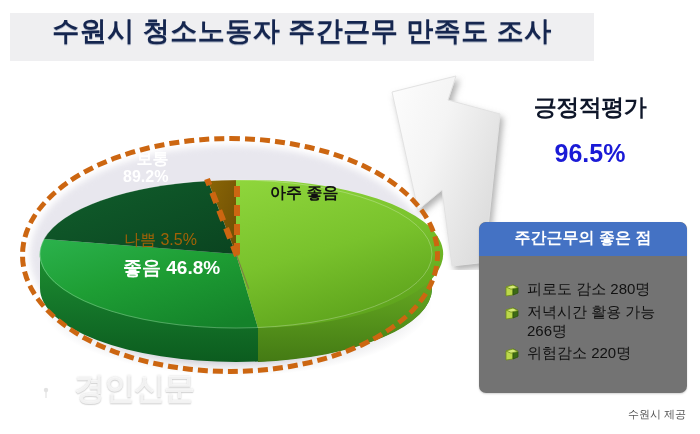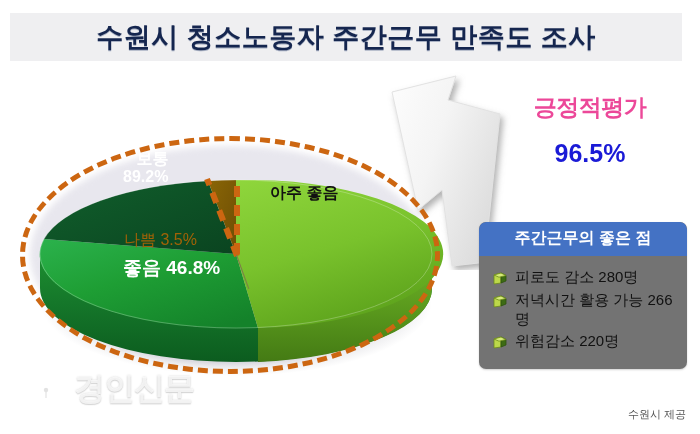--- a/index.html
+++ b/index.html
@@ -7,23 +7,23 @@
     width:700px;height:434px;
     background:#ffffff;
     font-family:"Liberation Sans","DejaVu Sans",sans-serif;
     overflow:hidden;
     position:relative;
   }
   #stage{position:absolute;inset:0;width:700px;height:434px;background:#fff;overflow:hidden;}
 
   
   .title-band{
-    position:absolute;left:10px;top:13px;width:672px;height:48px;
+    position:absolute;left:10px;top:13px;width:584px;height:48px;
     background:#efeff1;
-    display:flex;align-items:center;justify-content:center;
+    display:flex;justify-content:center;
   }
   .title-text{
     font-size:27px;font-weight:bold;color:#15264f;letter-spacing:.5px;
     white-space:nowrap;
     text-shadow:0 1px 0 #aab2c4;
   }
 
   
   .pie-wrap{position:absolute;left:18px;top:132px;width:440px;height:248px;}
 
@@ -60,34 +60,34 @@
     background:#7b7b4a;transform:rotate(-20deg);transform-origin:top center;z-index:6;
   }
 
   
   .arrow{position:absolute;left:378px;top:70px;width:150px;height:200px;z-index:4;}
 
   
   .pos-eval{
     position:absolute;left:490px;top:92px;width:200px;text-align:center;z-index:8;
   }
-  .pos-eval .t1{font-size:23px;font-weight:bold;color:#ec4899;letter-spacing:-.5px;}
+  .pos-eval .t1{font-size:23px;font-weight:bold;color:#0f172a;letter-spacing:-.5px;}
   .pos-eval .t2{font-size:25px;font-weight:bold;color:#1a1ad6;margin-top:16px;}
 
   .good-box{
     position:absolute;left:479px;top:222px;width:208px;
     background:#737373;border-radius:7px;
     box-shadow:0 1px 2px rgba(0,0,0,.18);
     z-index:8;overflow:hidden;
   }
   .good-box-head{
     background:#4472c4;color:#fff;font-size:16px;font-weight:bold;
     text-align:center;padding:6px 0 7px;border-radius:7px 7px 0 0;
   }
-  .good-list{list-style:none;margin:4px;padding:8px 6px 10px 10px;}
+  .good-list{list-style:none;margin:16px;padding:8px 6px 10px 10px;}
   .good-list li{
     display:flex;align-items:flex-start;gap:7px;
     font-size:15px;color:#111;margin-bottom:4px;line-height:1.25;
   }
   .cube{flex:0 0 auto;margin-top:3px;}
 
   .credit{
     position:absolute;right:14px;bottom:12px;font-size:11px;color:#555;z-index:8;
   }
 

